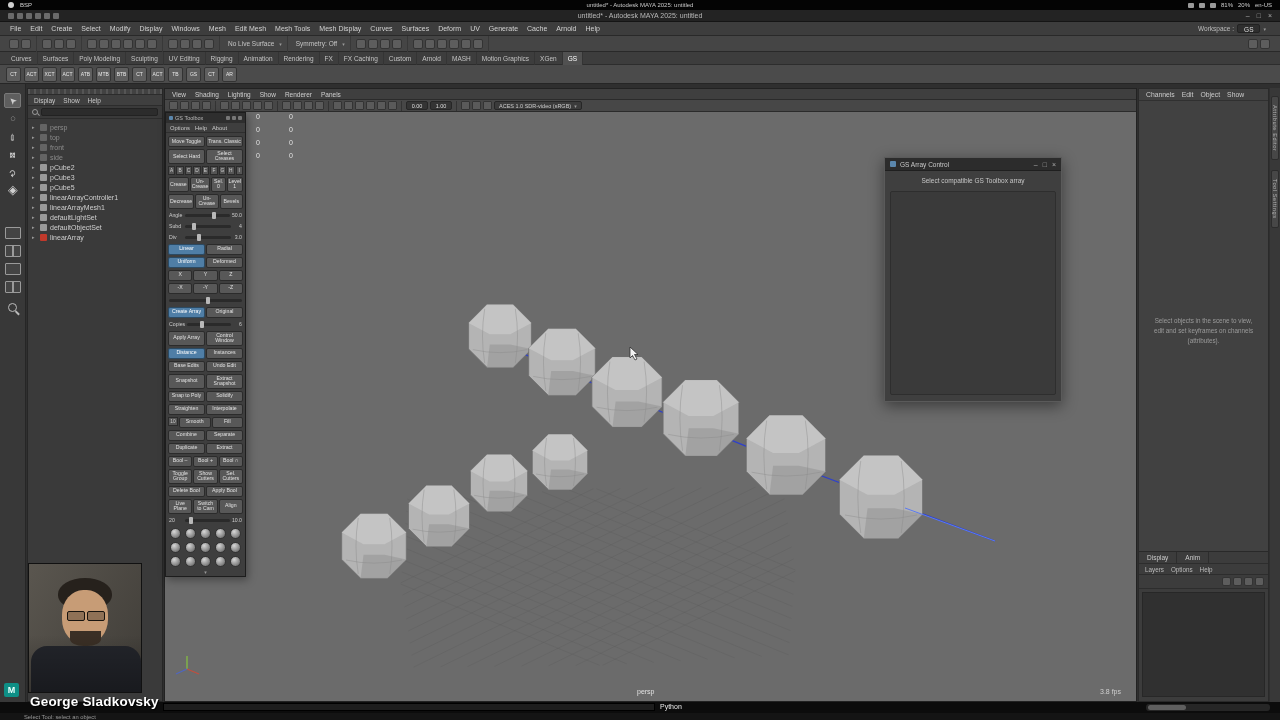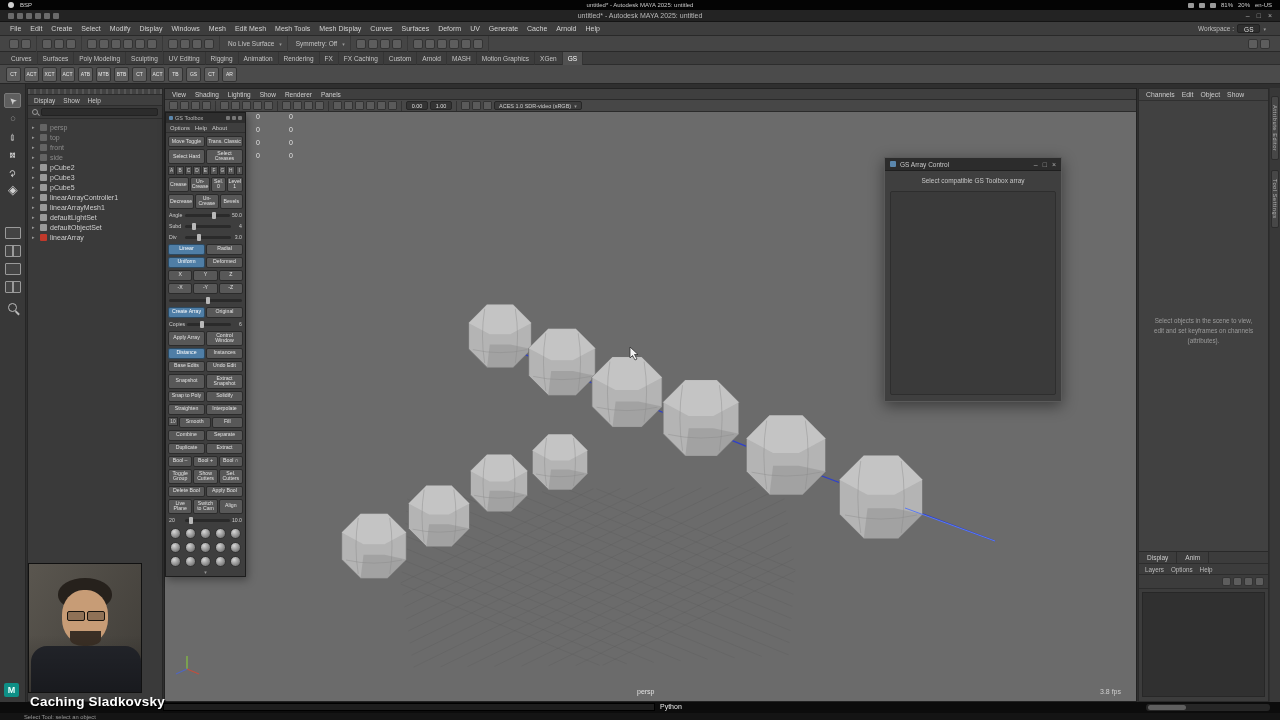--- a/index.html
+++ b/index.html
@@ -846,16 +846,16 @@
     <div class="wc-cap"></div>
     <div class="wc-head"></div>
     <div class="wc-glass">
         <span class="lens"></span>
         <span class="lens"></span>
       </div>
     <div class="wc-beard"></div>
     <div class="wc-body"></div>
     <div class="wc-shade"></div>
   </div>
-  <div id="webcam-name">Caching Sladkovsky</div>
+  <div id="webcam-name">George Sladkovsky</div>
   <div id="mlogo">M</div>
 
 </div>
 
 </body></html>

